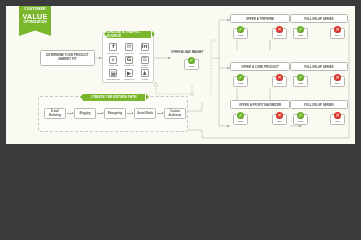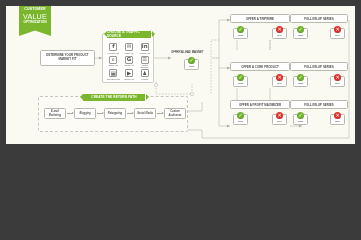--- a/index.html
+++ b/index.html
@@ -22,21 +22,21 @@
     position: absolute; left: 13px; top: 0px;
     width: 32px; height: 30px;
     background: #7ab72d;
     color: #ffffff;
     text-align: center;
     padding-top: 2px;
     clip-path: polygon(0 0,100% 0,100% 100%,50% 82%,0 100%);
     line-height: 1;
   }
   #ribbon .l1 { font-size: 3.6px; letter-spacing: .1px; font-weight: bold; }
-  #ribbon .l2 { font-size: 7.2px; font-weight: normal; letter-spacing: .2px; margin-top: 1px; }
+  #ribbon .l2 { font-size: 7.2px; font-weight: bold; letter-spacing: .2px; margin-top: 1px; }
   #ribbon .l3 { font-size: 3.2px; letter-spacing: .05px; font-weight: bold; margin-top: 1px; }
 
   
   .node {
     position: absolute;
     background: #ffffff;
     border: 0.6px solid #b9b9b2;
     border-radius: 1.5px;
     display: flex; align-items: center; justify-content: center;
     text-align: center;

